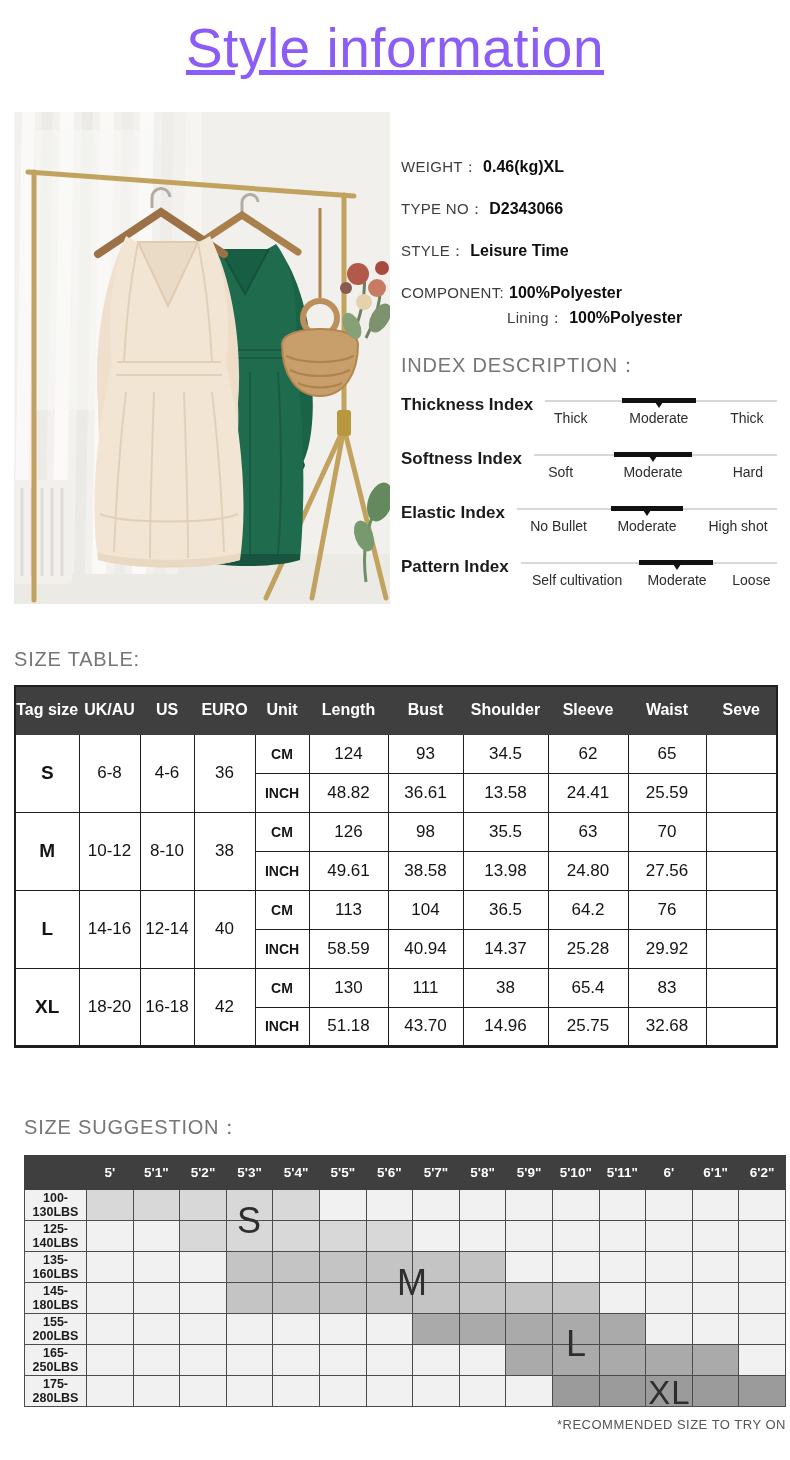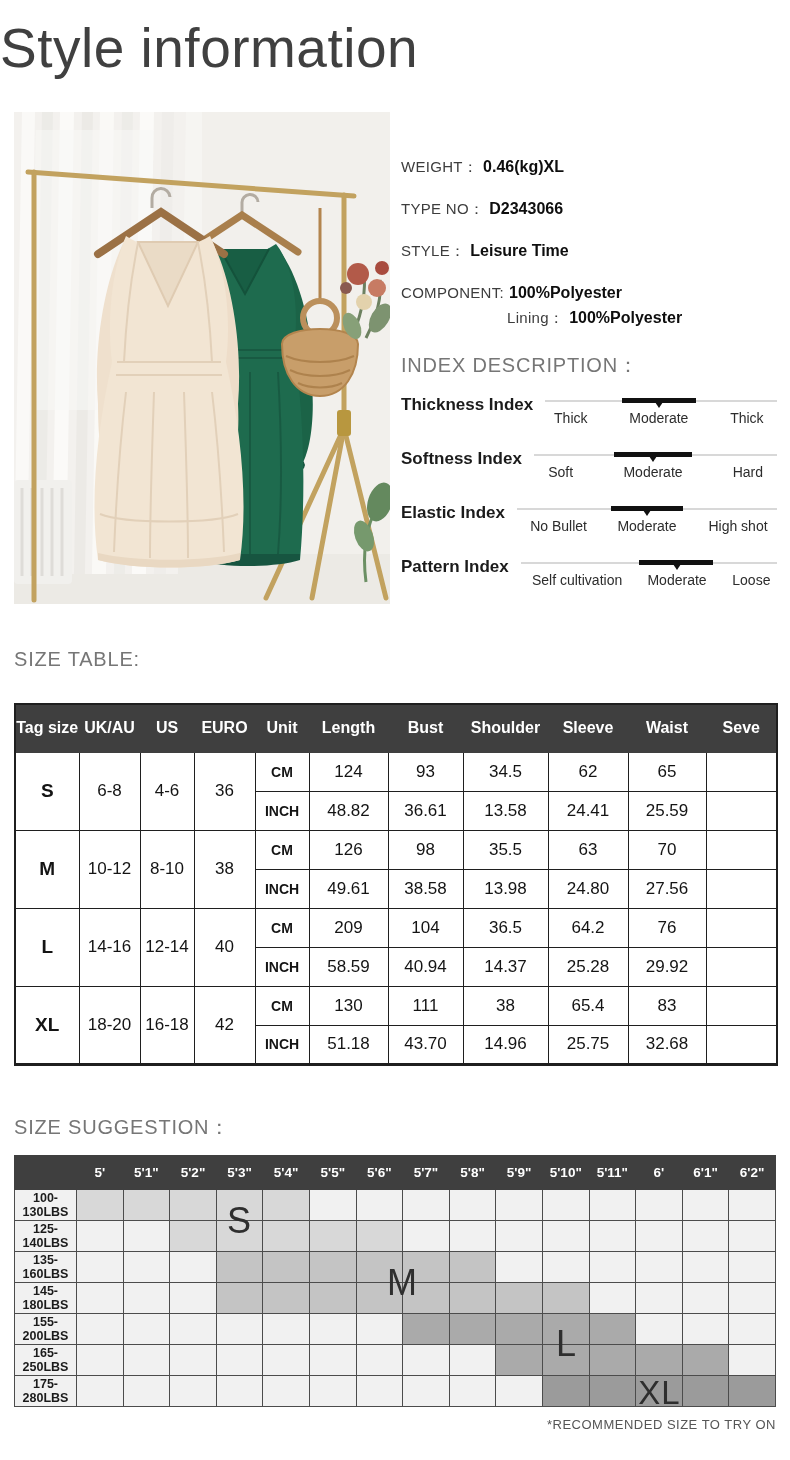--- a/index.html
+++ b/index.html
@@ -7,22 +7,24 @@
   .page {
     position: relative;
     width: 790px; height: 1460px;
     margin: 0 auto;
     background: #ffffff;
     font-family: "Liberation Sans", "DejaVu Sans", sans-serif;
     overflow: hidden;
   }
   .page-title {
     position: absolute; top: 16px; left: 0; width: 100%;
+    text-align: center;
     font-size: 55px; font-weight: 400; letter-spacing: 0.5px;
-    color: #404040;
+    color: #8b5cf6;
+    text-decoration: underline;
   }
   
   .photo { position: absolute; left: 14px; top: 112px; width: 376px; height: 492px; }
   .photo svg { display: block; width: 100%; height: 100%; }
 
   
   .details { position: absolute; left: 401px; top: 158px; width: 380px; }
   .detail-row { margin-bottom: 21px; min-height: 21px; font-size: 15px; }
   .d-label { color: #3d3d3d; font-weight: 400; letter-spacing: 0.3px; }
   .d-value { color: #0e0e0e; font-weight: 700; font-size: 16px; margin-left: 5px; }
@@ -37,35 +39,35 @@
   .index-scale { flex: 1; position: relative; height: 35px; margin-left: 12px; margin-right: 2px; }
   .track { position: absolute; left: 0; right: 0; top: 5px; height: 2px; background: #d8d8d8; }
   .seg   { position: absolute; top: 3px; height: 5px; background: #111; }
   .marker{ position: absolute; top: 7px; width: 0; height: 0; transform: translateX(-50%);
            border-left: 4px solid transparent; border-right: 4px solid transparent; border-top: 6px solid #111; }
   .scale-label { position: absolute; top: 15px; transform: translateX(-50%);
                  font-size: 14px; color: #2c2c2c; white-space: nowrap; }
 
   
   .size-section { position: absolute; left: 14px; top: 648px; width: 762px; }
-  .size-table { border-collapse: collapse; table-layout: fixed; width: 762px; margin-top: 32px;
+  .size-table { border-collapse: collapse; table-layout: fixed; width: 762px; margin-top: 14px;
                 border: 2px solid #1f1f1f; border-bottom-width: 3px; }
   .size-table thead th {
     background: #3f3f3f; color: #fff; font-size: 16px; font-weight: 700;
     height: 48px; padding: 0; border: 1px solid #3f3f3f; border-left: 1px solid #ececec;
   }
   .size-table thead th:first-child { border-left: 1px solid #3f3f3f; }
   .size-table td { border: 1px solid #1f1f1f; text-align: center; vertical-align: middle;
                    font-size: 17px; color: #141414; height: 39px; padding: 0; background: #fff; }
   .size-table td.tag-cell  { font-size: 19px; font-weight: 600; }
   .size-table td.unit-cell { font-size: 14px; font-weight: 700; }
   .remark { margin-top: 9px; text-align: right; font-size: 14px; color: #454545; }
 
   
-  .sug-section { position: absolute; left: 14px; top: 1114px; width: 762px; }
+  .sug-section { position: absolute; left: 24px; top: 1114px; width: 762px; }
   .sug-wrap { position: relative; margin-top: 14px; width: 762px; }
   .sug-table { border-collapse: collapse; table-layout: fixed; width: 762px; }
   .sug-table thead th { background: #3f3f3f; color: #fff; font-size: 13.5px; font-weight: 700;
     height: 34px; padding: 0; border: 1px solid #3f3f3f; border-left: 1px solid #9a9a9a; }
   .sug-table thead th:first-child { border-left: 1px solid #3f3f3f; }
   .sug-table tbody th { background: #f1f1f1; font-size: 12.5px; font-weight: 700; color: #1b1b1b;
     height: 31px; padding: 0; border: 1px solid #4c4c4c; }
   .sug-table td { background: #f1f1f1; height: 31px; padding: 0; border: 1px solid #4c4c4c; }
   .zone-letter { position: absolute; transform: translate(-50%,-50%);
     font-size: 36px; font-weight: 400; color: #2e2e2e; letter-spacing: 1px; }
@@ -324,21 +326,21 @@
             <td>24.80</td>
             <td>27.56</td>
             <td></td>
           </tr>
           <tr>
             <td class="tag-cell" rowspan="2">L</td>
             <td rowspan="2">14-16</td>
             <td rowspan="2">12-14</td>
             <td rowspan="2">40</td>
             <td class="unit-cell">CM</td>
-            <td>209</td>
+            <td>113</td>
             <td>104</td>
             <td>36.5</td>
             <td>64.2</td>
             <td>76</td>
             <td></td>
           </tr>
           <tr>
             <td class="unit-cell">INCH</td>
             <td>58.59</td>
             <td>40.94</td>

